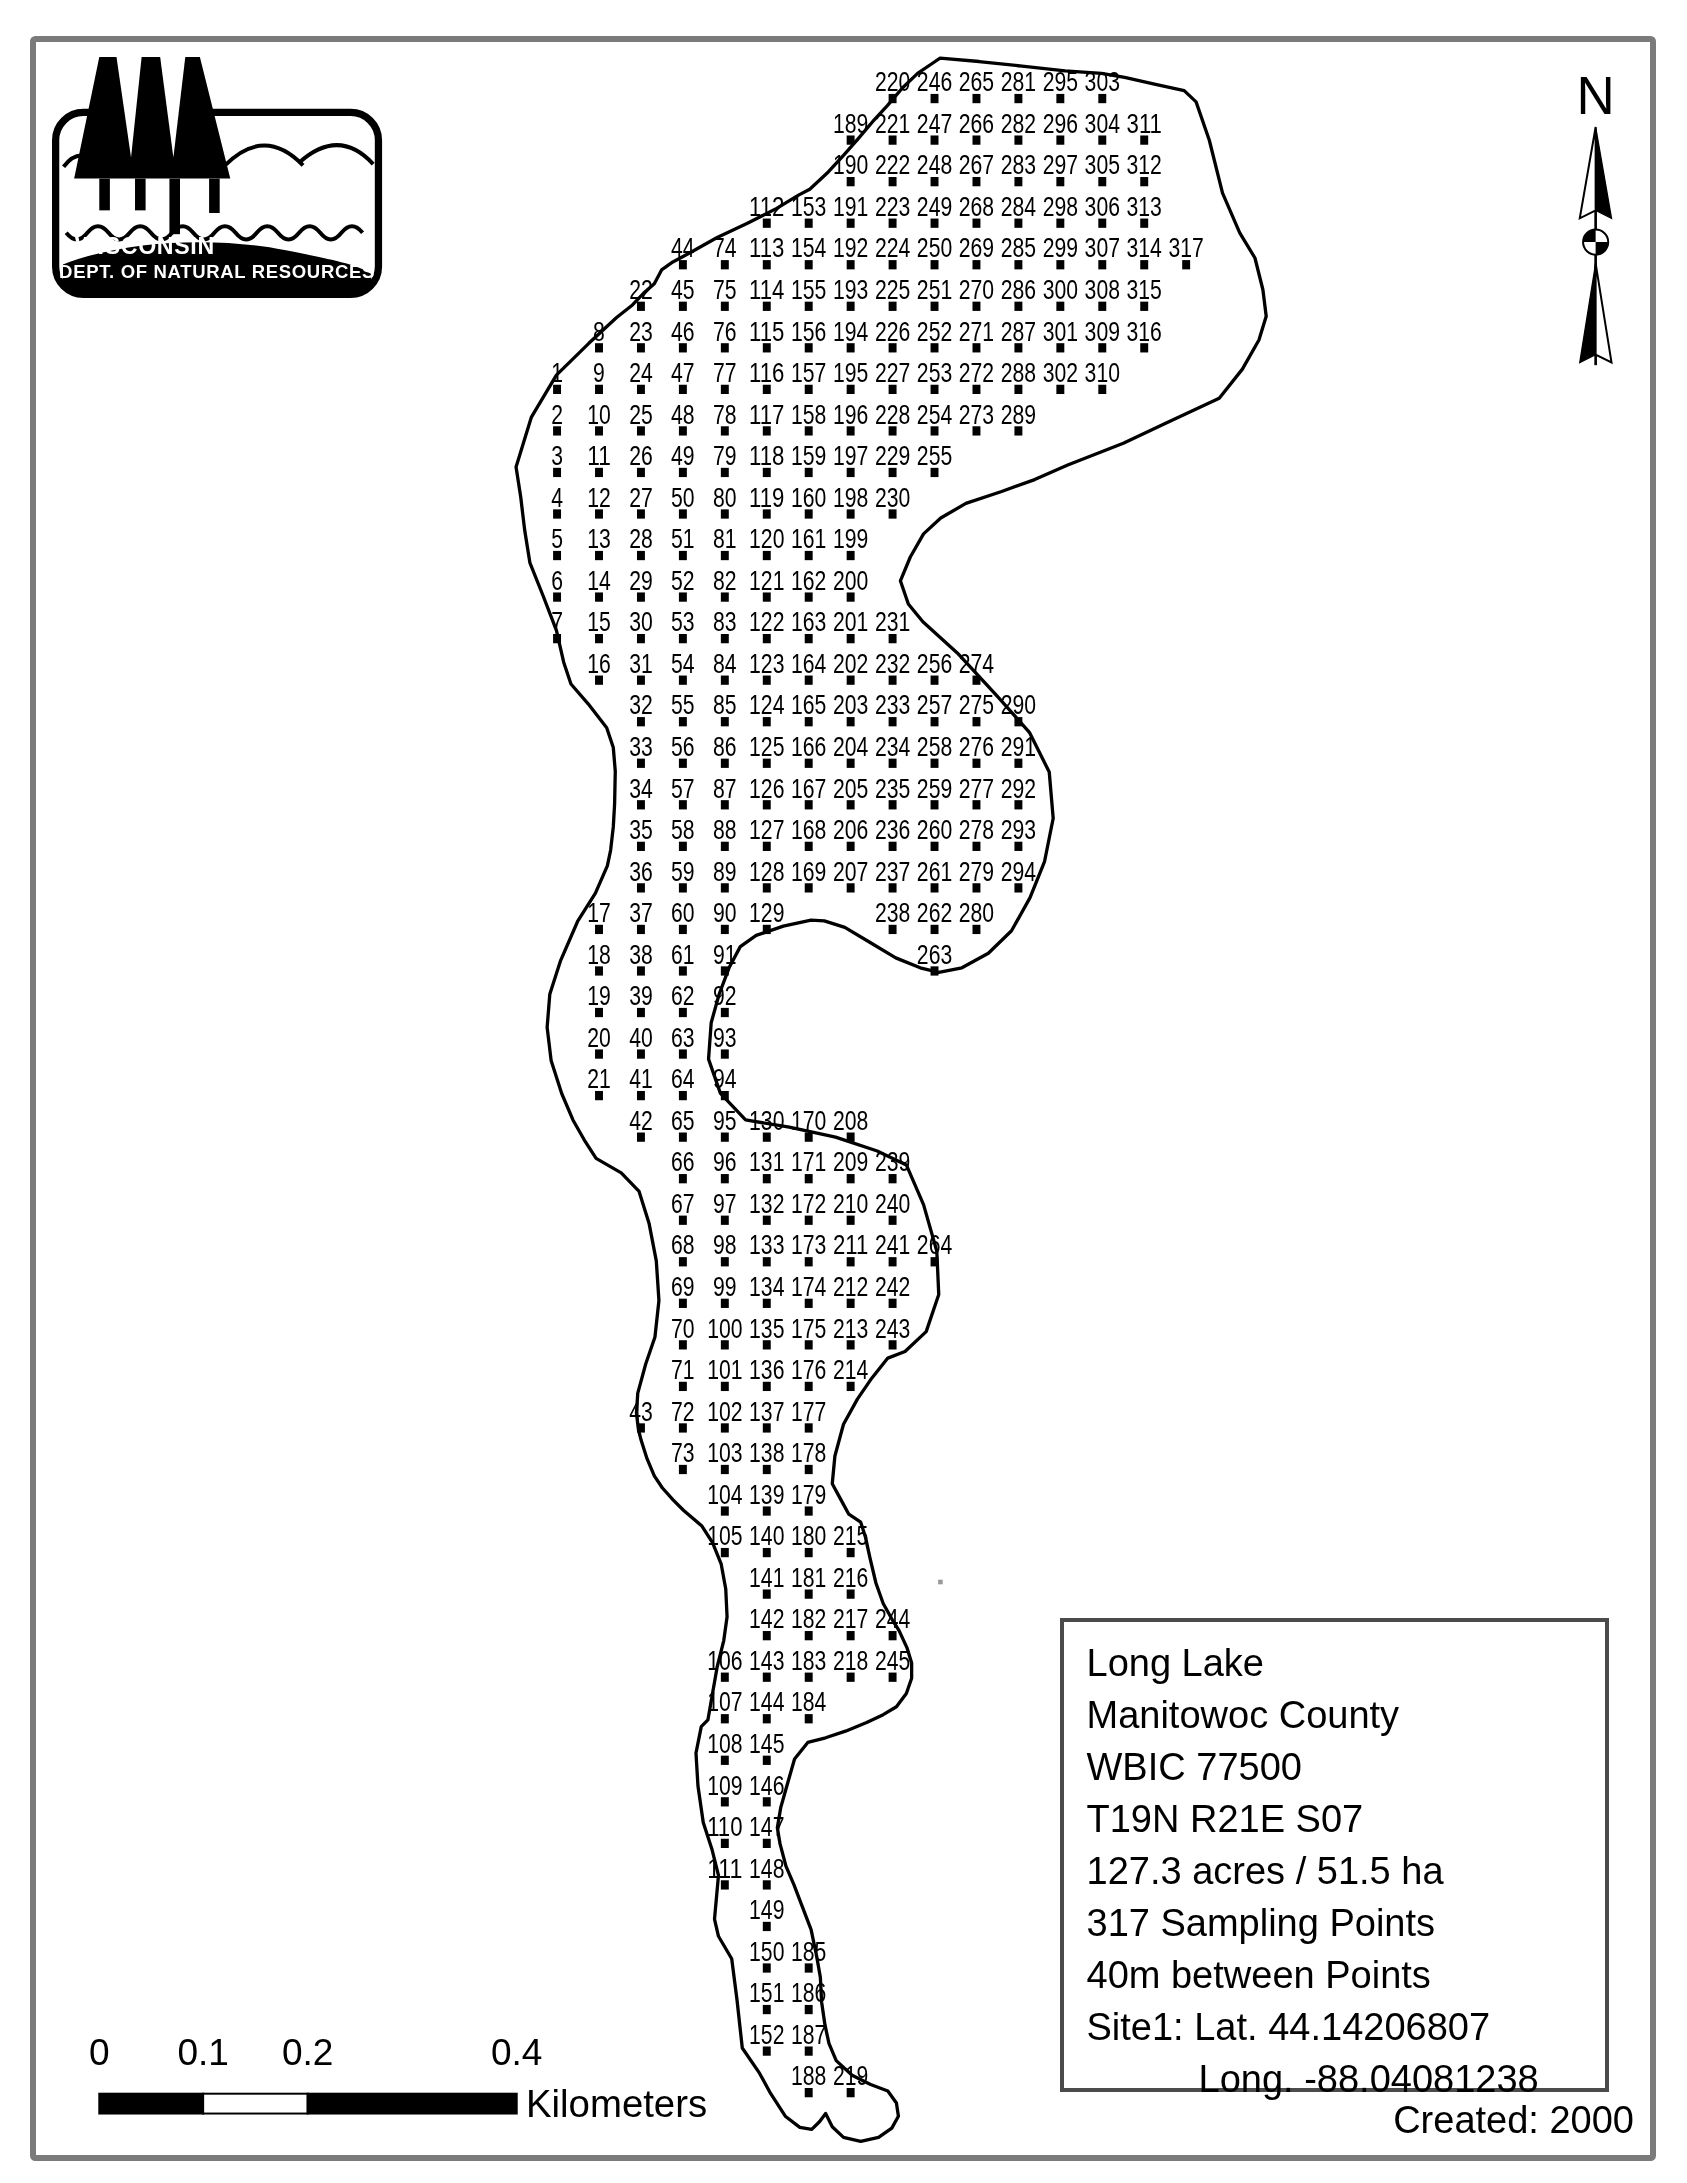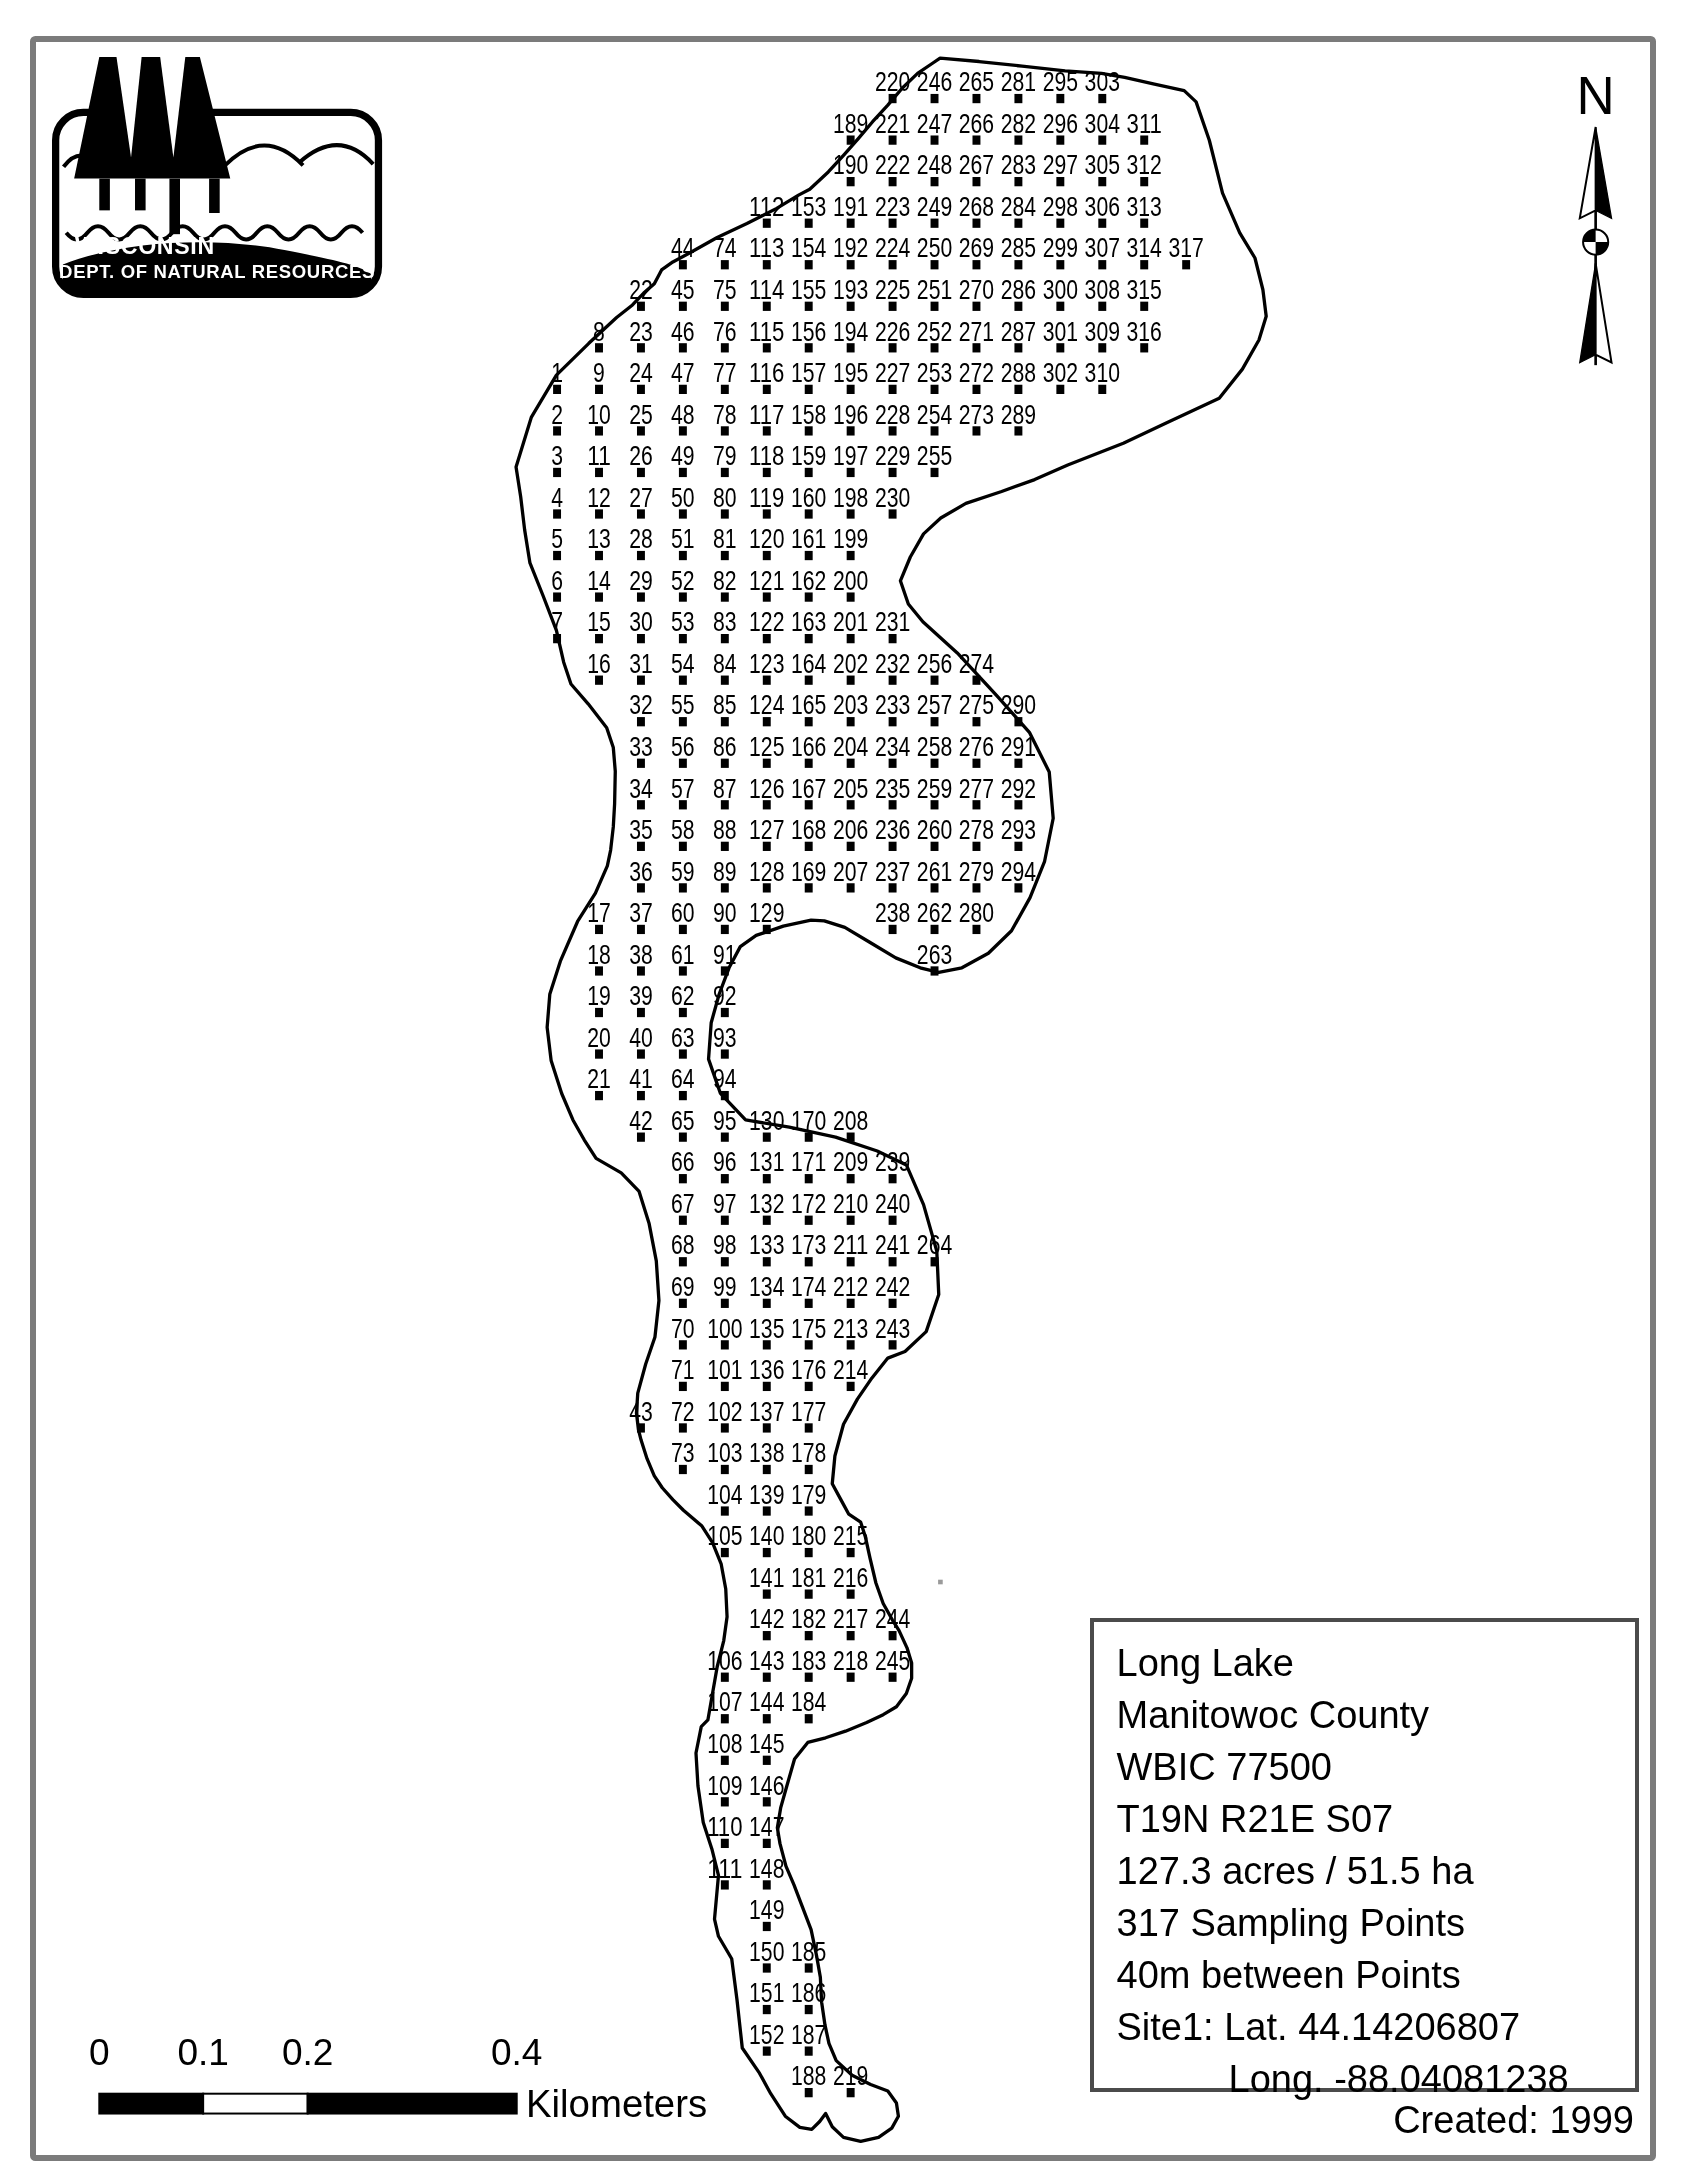--- a/index.html
+++ b/index.html
@@ -5,21 +5,21 @@
   html,body{margin:0;padding:0;background:#fff;}
   body{width:1687px;height:2183px;position:relative;font-family:"Liberation Sans",sans-serif;color:#000;overflow:hidden;}
   .frame{position:absolute;left:30px;top:36px;width:1626px;height:2125px;border:6px solid #7b7b7b;border-radius:5.3px;box-sizing:border-box;}
   #mapsvg{position:absolute;left:0;top:0;}
   .pt-num{font-family:"Liberation Sans",sans-serif;font-size:42px;fill:#000;}
   .sb-label{font-family:"Liberation Sans",sans-serif;font-size:56px;fill:#000;}
   .sb-unit{font-family:"Liberation Sans",sans-serif;font-size:58px;fill:#000;}
   .north-n{font-family:"Liberation Sans",sans-serif;font-size:80px;fill:#000;}
   .logo-t1{font-family:"Liberation Sans",sans-serif;font-size:35px;font-weight:bold;fill:#fff;letter-spacing:1px;}
   .logo-t2{font-family:"Liberation Sans",sans-serif;font-size:28px;font-weight:bold;fill:#fff;letter-spacing:1px;}
-  .infobox{position:absolute;left:1090px;top:1618px;width:549px;height:474px;border:4px solid #4b4b4b;box-sizing:border-box;padding:14.6px 0 0 22.5px;font-size:38px;line-height:52px;white-space:pre;}
+  .infobox{position:absolute;left:1060px;top:1618px;width:549px;height:474px;border:4px solid #4b4b4b;box-sizing:border-box;padding:14.6px 0 0 22.5px;font-size:38px;line-height:52px;white-space:pre;}
   .created{position:absolute;left:992px;top:2099px;width:642px;text-align:right;font-size:38px;}
 </style>
 </head>
 <body>
 
 <div class="frame"></div>
 
 <svg id="mapsvg" width="1687" height="2183" viewBox="0 0 2550 3300">
 
   <g id="lake-group">
@@ -1335,14 +1335,14 @@
         <text class="sb-label" x="150" y="3122" text-anchor="middle">0</text>
         <text class="sb-label" x="307" y="3122" text-anchor="middle">0.1</text>
         <text class="sb-label" x="465" y="3122" text-anchor="middle">0.2</text>
         <text class="sb-label" x="781" y="3122" text-anchor="middle">0.4</text>
       </g>
     <text id="sb-unit" class="sb-unit" x="795" y="3200">Kilometers</text>
   </g>
 </svg>
 
 <div class="infobox" id="infobox"><div style="padding-left: 0px;">Long Lake</div><div style="padding-left: 0px;">Manitowoc County</div><div style="padding-left: 0px;">WBIC 77500</div><div style="padding-left: 0px;">T19N R21E S07</div><div style="padding-left: 0px;">127.3 acres / 51.5 ha</div><div style="padding-left: 0px;">317 Sampling Points</div><div style="padding-left: 0px;">40m between Points</div><div style="padding-left: 0px;">Site1: Lat. 44.14206807</div><div style="padding-left: 112px;">Long. -88.04081238</div></div>
-<div class="created">Created: 1999</div>
+<div class="created">Created: 2000</div>
 
 
 </body></html>

